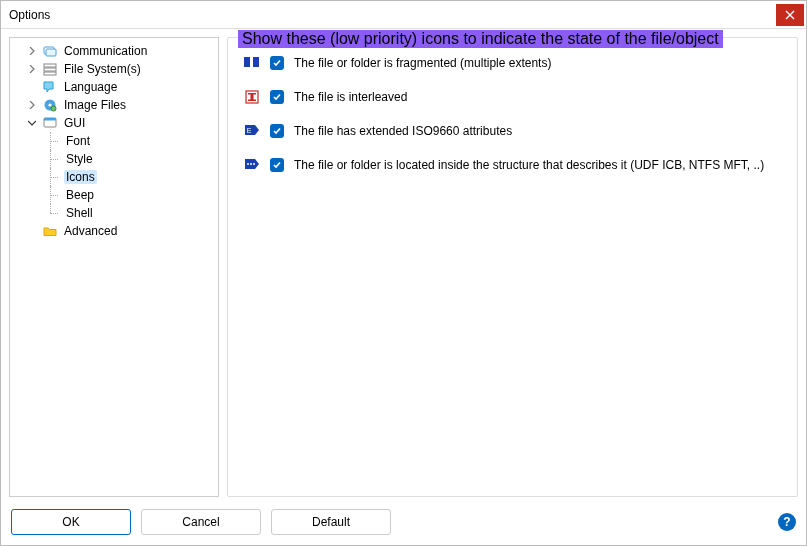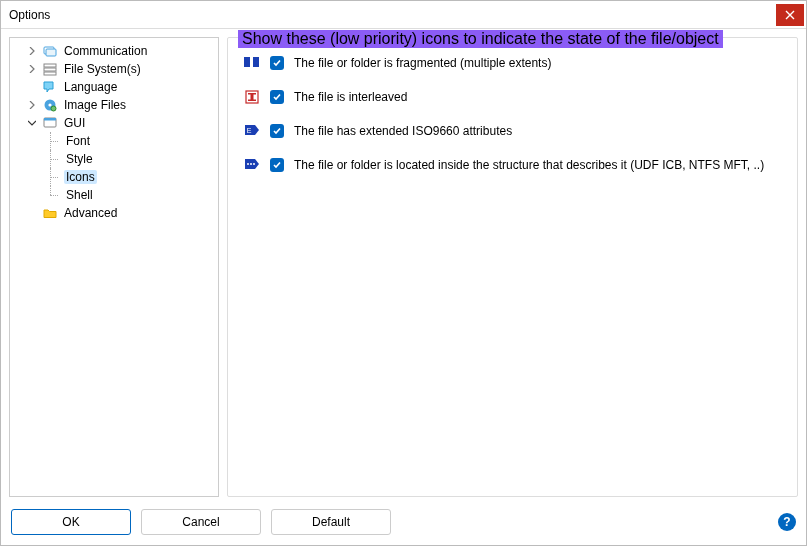--- a/index.html
+++ b/index.html
@@ -243,20 +243,25 @@
       <span class="connector"></span>
       <span class="tree-label">Style</span>
     </div>
     <div class="tree-item selected">
       <span style="width:12px"></span>
       <span class="connector"></span>
       <span class="tree-label">Icons</span>
     </div>
     <div class="tree-item">
       <span style="width:12px"></span>
+      <span class="connector"></span>
+      <span class="tree-label">Beep</span>
+    </div>
+    <div class="tree-item">
+      <span style="width:12px"></span>
       <span class="connector last"></span>
       <span class="tree-label">Shell</span>
     </div>
 
 
     <div class="tree-item">
       <span class="expander" style="visibility:hidden"></span>
       <span class="treeicon">
           <svg width="14" height="14" viewBox="0 0 14 14">
             <path d="M1 4 h4 l1.5 1.5 h6.5 v6 h-12 z" fill="#ffca28" stroke="#e0a800"></path>

